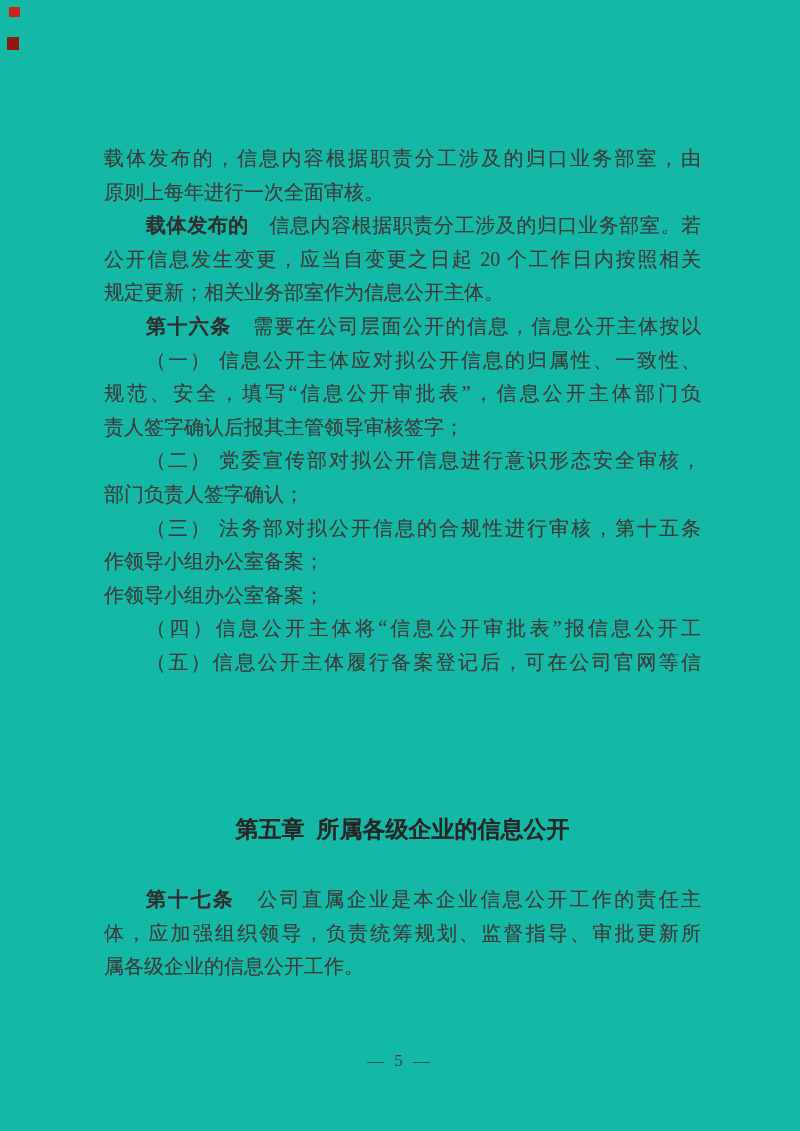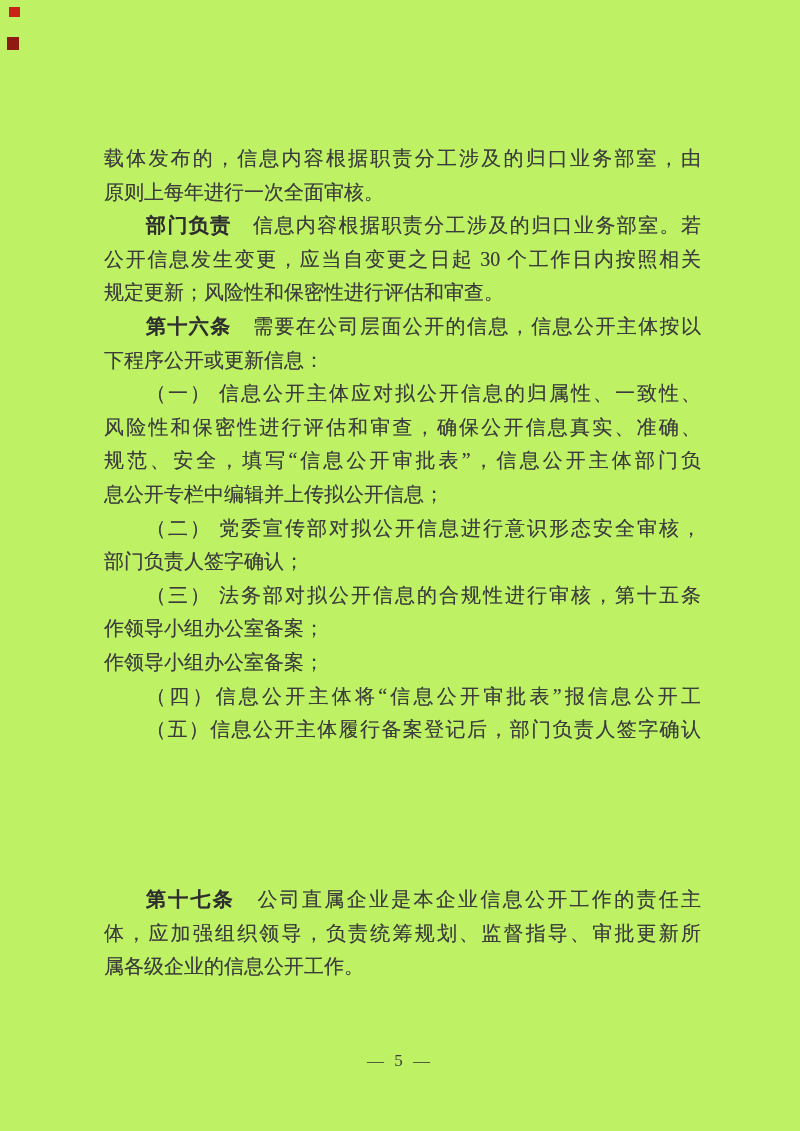--- a/index.html
+++ b/index.html
@@ -8,21 +8,21 @@
     position: relative;
     width: 800px;
     height: 1131px;
     background: #fdfdfd;
     overflow: hidden;
     font-family: "Liberation Serif", "DejaVu Serif", serif;
   }
   .scan-page {
     position: absolute;
     inset: 0;
-    background: #bef264;
+    background: #14b8a6;
   }
   
   .red-mark-top {
     position: absolute;
     left: 9px; top: 7px;
     width: 11px; height: 10px;
     background: #c92318;
   }
   .red-mark-bottom {
     position: absolute;
@@ -71,38 +71,39 @@
 <body>
 
 <div class="scan-page">
 
   <div class="red-mark-top"></div>
   <div class="red-mark-bottom"></div>
 
   <div class="text-col block-1">
     <div class="line j"><b class="pfx"></b><span>载体发布的，信息内容根据职责分工涉及的归口业务部室，由</span></div>
     <div class="line"><b class="pfx"></b><span>原则上每年进行一次全面审核。</span></div>
-    <div class="line ind j"><b class="pfx">部门负责</b><span>　信息内容根据职责分工涉及的归口业务部室。若</span></div>
-    <div class="line j"><b class="pfx"></b><span>公开信息发生变更，应当自变更之日起 30 个工作日内按照相关</span></div>
-    <div class="line"><b class="pfx"></b><span>规定更新；风险性和保密性进行评估和审查。</span></div>
+    <div class="line ind j"><b class="pfx">载体发布的</b><span>　信息内容根据职责分工涉及的归口业务部室。若</span></div>
+    <div class="line j"><b class="pfx"></b><span>公开信息发生变更，应当自变更之日起 20 个工作日内按照相关</span></div>
+    <div class="line"><b class="pfx"></b><span>规定更新；相关业务部室作为信息公开主体。</span></div>
     <div class="line ind j"><b class="pfx">第十六条</b><span>　需要在公司层面公开的信息，信息公开主体按以</span></div>
-    <div class="line"><b class="pfx"></b><span>下程序公开或更新信息：</span></div>
     <div class="line ind j"><b class="pfx"></b><span>（一） 信息公开主体应对拟公开信息的归属性、一致性、</span></div>
-    <div class="line j"><b class="pfx"></b><span>风险性和保密性进行评估和审查，确保公开信息真实、准确、</span></div>
     <div class="line j"><b class="pfx"></b><span>规范、安全，填写“信息公开审批表”，信息公开主体部门负</span></div>
-    <div class="line"><b class="pfx"></b><span>息公开专栏中编辑并上传拟公开信息；</span></div>
+    <div class="line"><b class="pfx"></b><span>责人签字确认后报其主管领导审核签字；</span></div>
     <div class="line ind j"><b class="pfx"></b><span>（二） 党委宣传部对拟公开信息进行意识形态安全审核，</span></div>
     <div class="line"><b class="pfx"></b><span>部门负责人签字确认；</span></div>
     <div class="line ind j"><b class="pfx"></b><span>（三） 法务部对拟公开信息的合规性进行审核，第十五条</span></div>
     <div class="line"><b class="pfx"></b><span>作领导小组办公室备案；</span></div>
     <div class="line"><b class="pfx"></b><span>作领导小组办公室备案；</span></div>
     <div class="line ind j"><b class="pfx"></b><span>（四）信息公开主体将“信息公开审批表”报信息公开工</span></div>
-    <div class="line ind j"><b class="pfx"></b><span>（五）信息公开主体履行备案登记后，部门负责人签字确认</span></div>
+    <div class="line ind j"><b class="pfx"></b><span>（五）信息公开主体履行备案登记后，可在公司官网等信</span></div>
   </div>
 
+  <div class="chapter-heading">
+    <span class="ch-num">第五章</span><span>所属各级企业的信息公开</span>
+  </div>
 
   <div class="text-col block-2">
     <div class="line ind j"><b class="pfx">第十七条</b><span>　公司直属企业是本企业信息公开工作的责任主</span></div>
     <div class="line j"><b class="pfx"></b><span>体，应加强组织领导，负责统筹规划、监督指导、审批更新所</span></div>
     <div class="line"><b class="pfx"></b><span>属各级企业的信息公开工作。</span></div>
   </div>
 
   <div class="page-number">— 5 —</div>
 
 </div>

